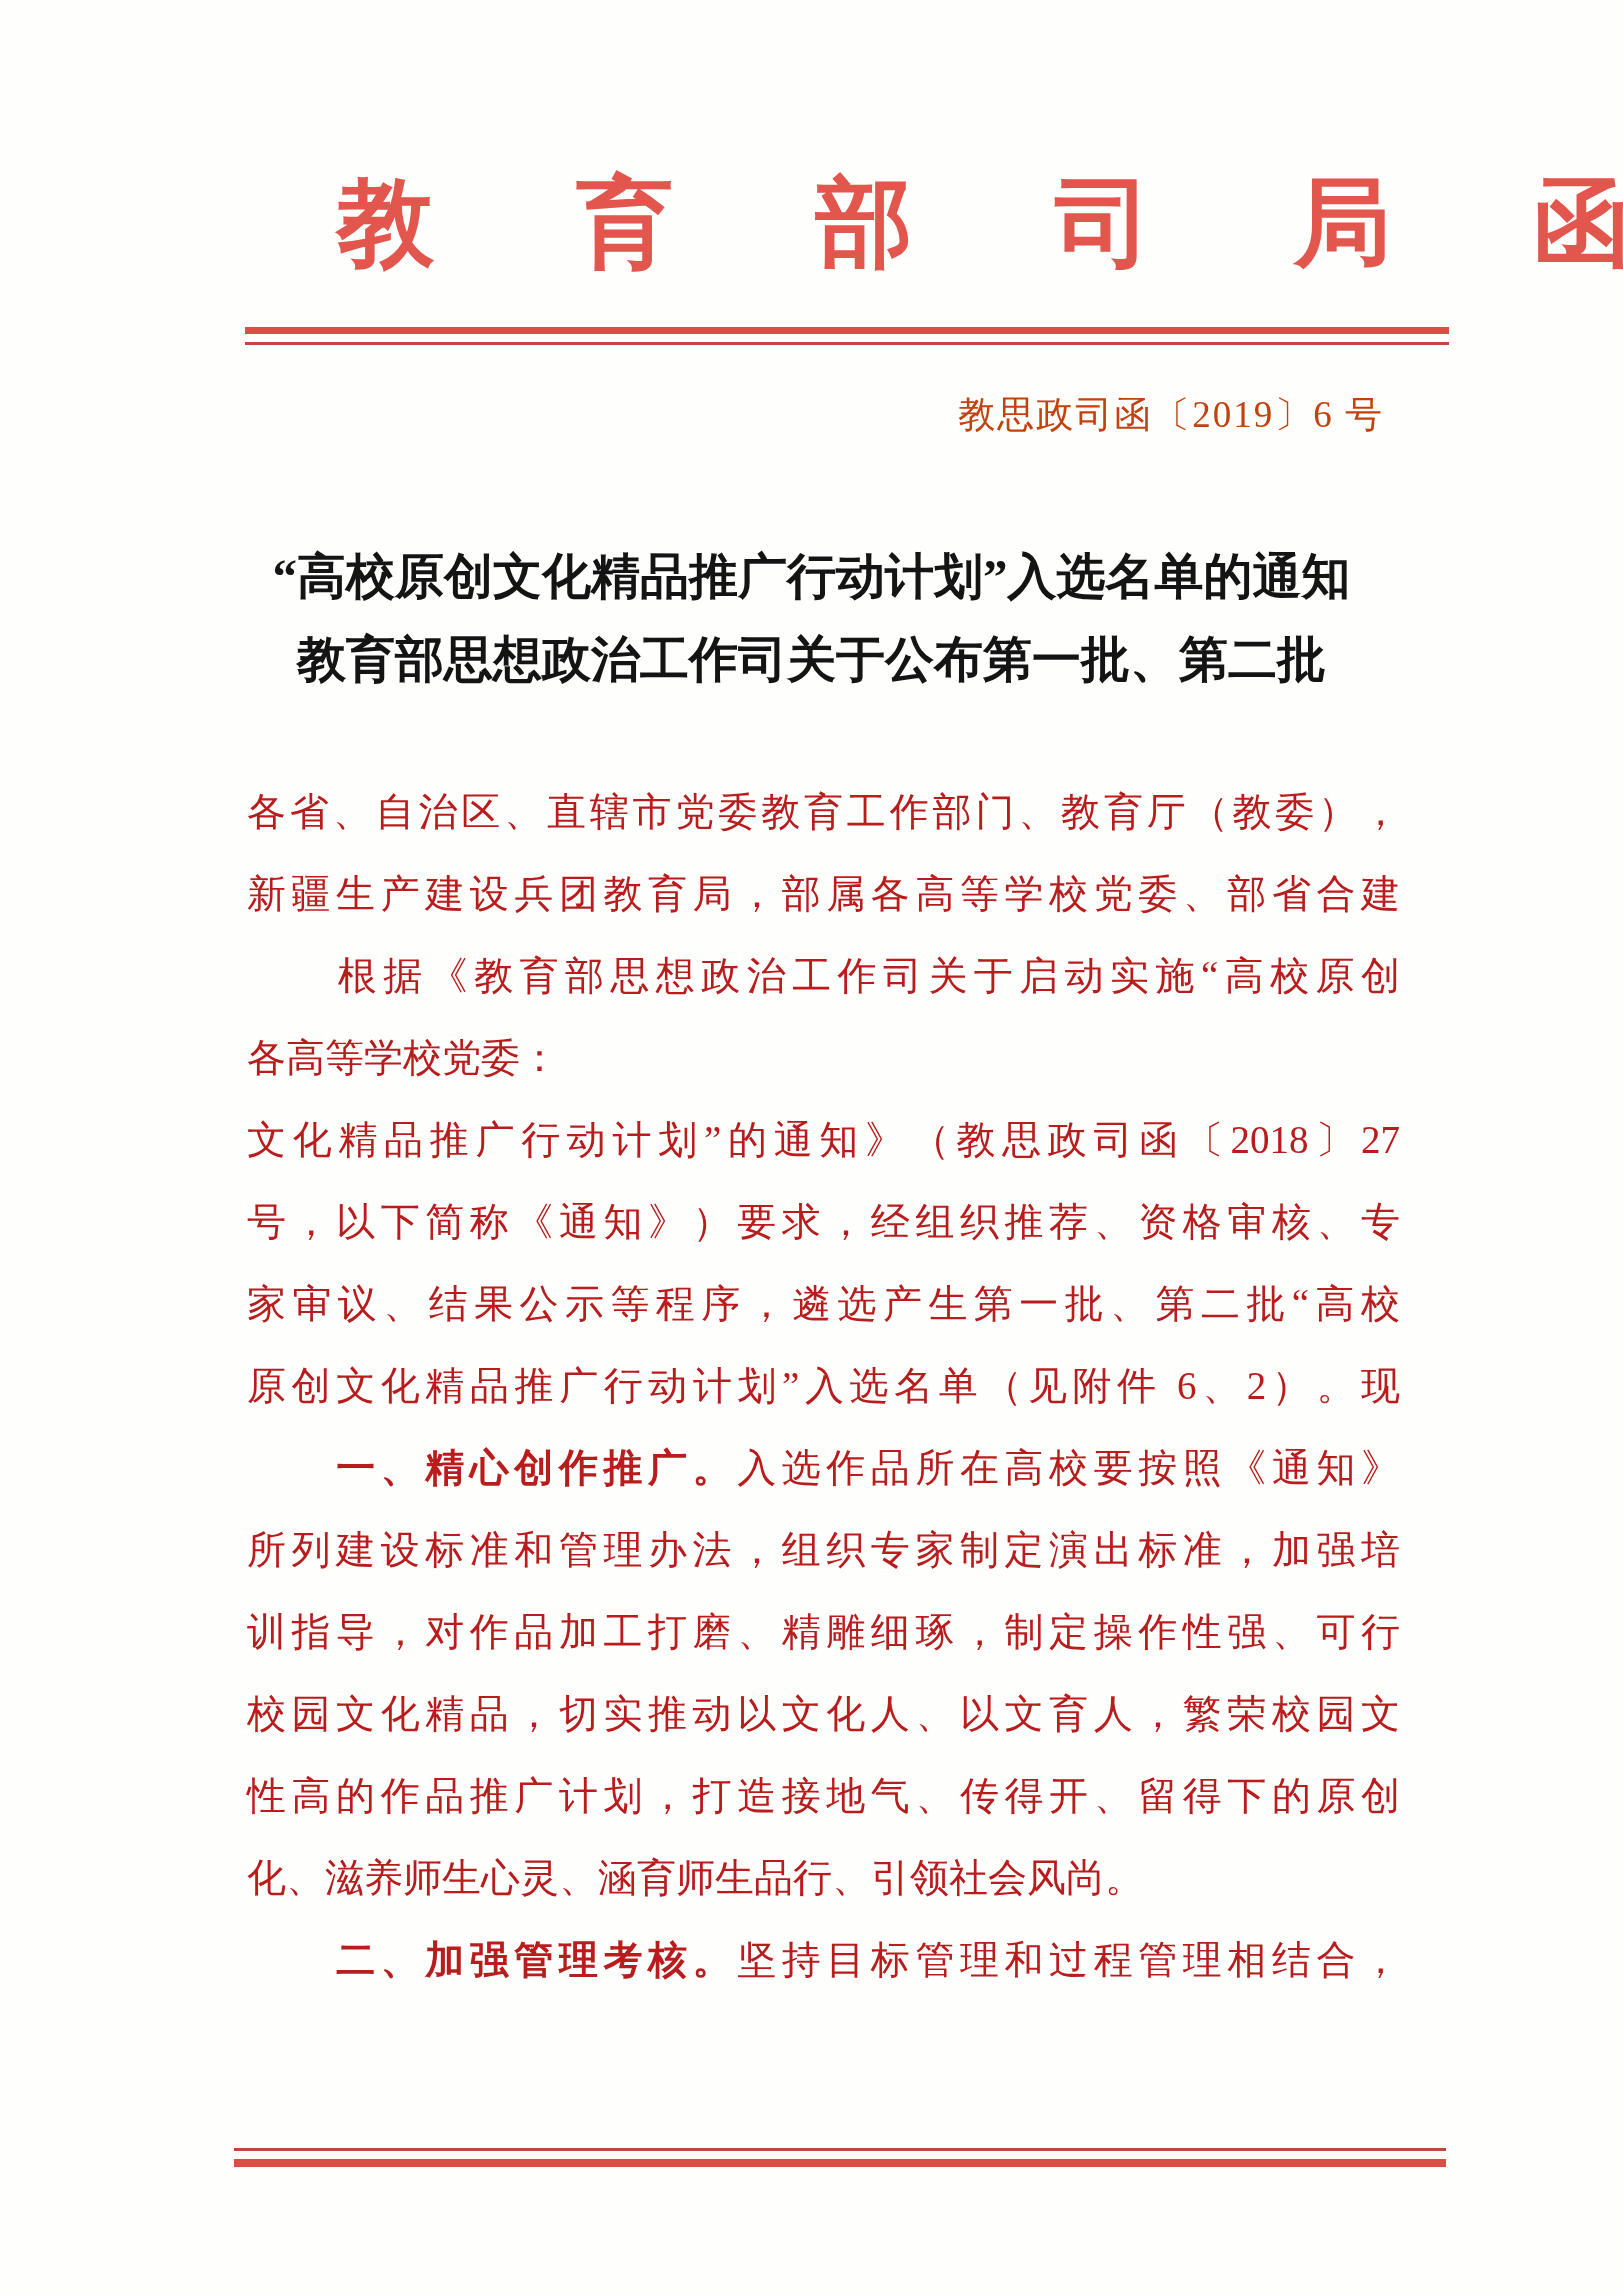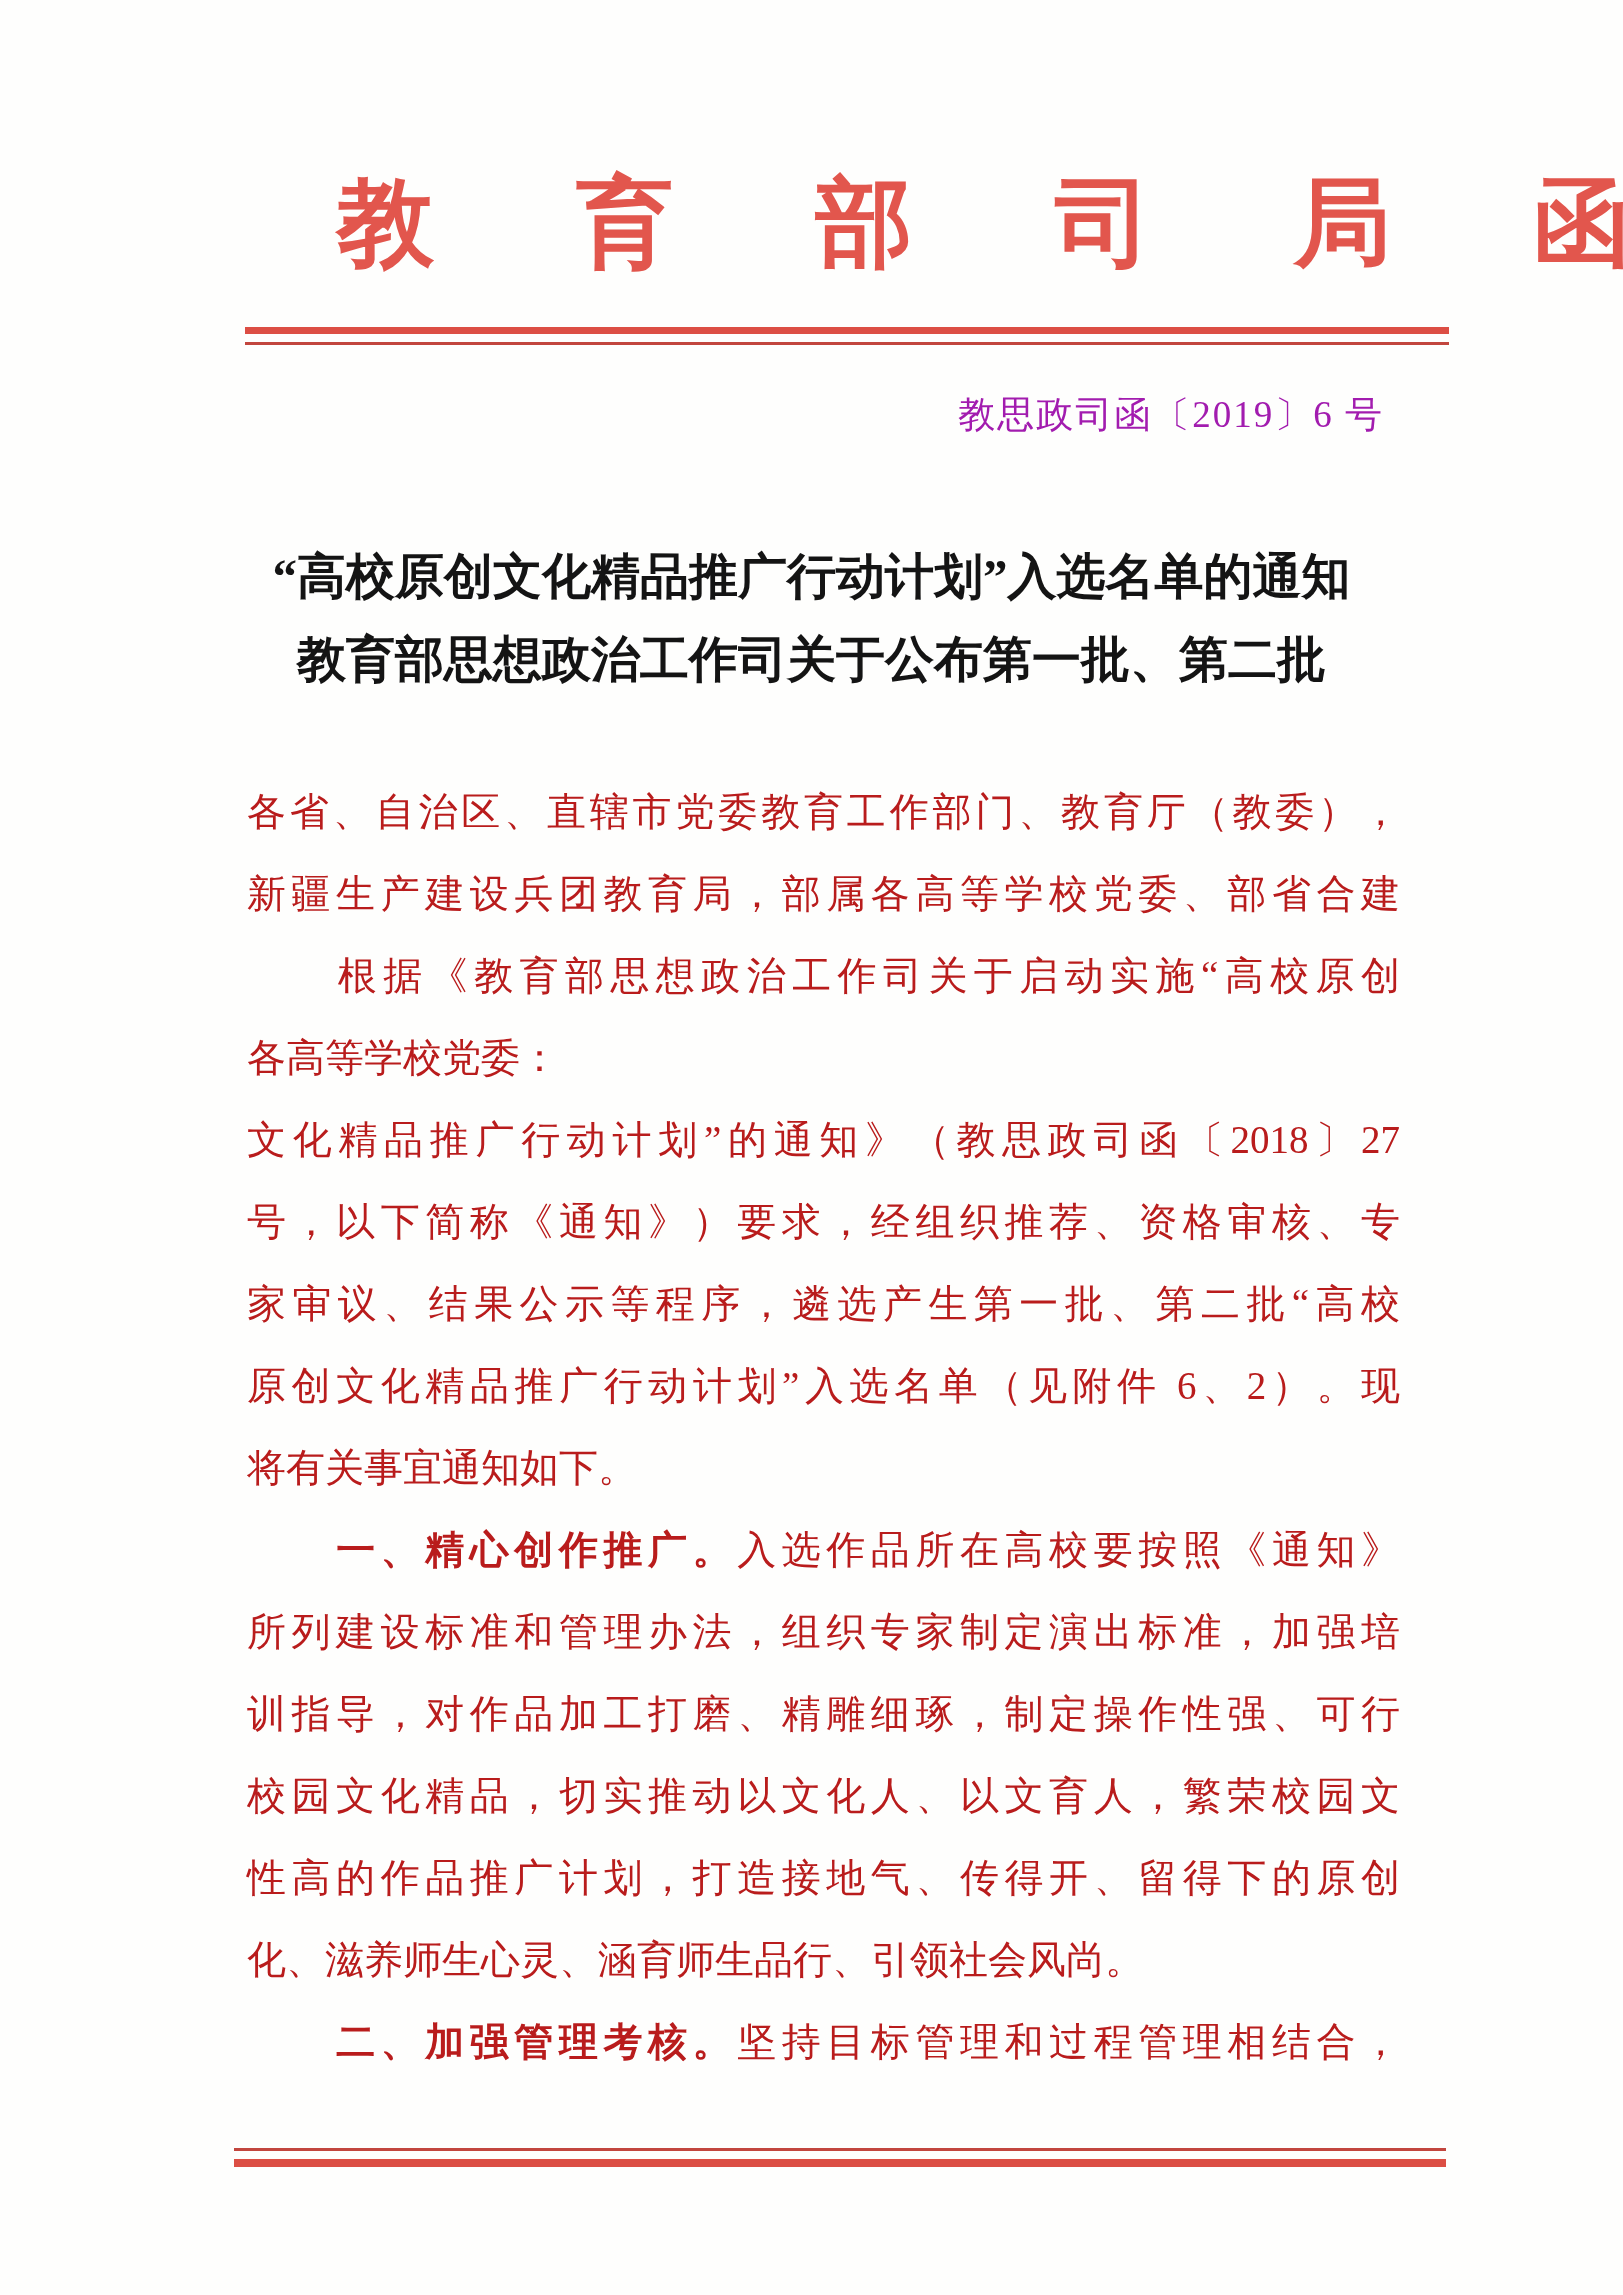--- a/index.html
+++ b/index.html
@@ -33,21 +33,21 @@
   .rule-bottom-thin  { left: 234px; top: 2148px; width: 1212px; height: 2.6px;  background: var(--red-rule-thin, #c2463e); }
   .rule-bottom-thick { left: 234px; top: 2159px; width: 1212px; height: 7.9px; background: var(--red-rule-thick, #dc4e44); }
   
   .doc-number {
     position: absolute;
     top: 393px; right: 239px;
     font-size: 37px;
     line-height: 43px;
     letter-spacing: 2px;
     white-space: nowrap;
-    color: #a21caf;
+    color: #c2410c;
   }
   
   .doc-title {
     position: absolute;
     left: 208px; top: 535px; width: 1207px;
     text-align: center;
     font-size: 49px;
     font-weight: bold;
     color: #141414;
     line-height: 83px;
@@ -93,21 +93,20 @@
 
   <div class="body-text">
       <div class="line justify"><span>各省、自治区、直辖市党委教育工作部门、教育厅（教委），</span></div>
       <div class="line justify"><span>新疆生产建设兵团教育局，部属各高等学校党委、部省合建</span></div>
       <div class="line justify"><span>　　根据《教育部思想政治工作司关于启动实施“高校原创</span></div>
       <div class="line"><span>各高等学校党委：</span></div>
       <div class="line justify"><span>文化精品推广行动计划”的通知》（教思政司函〔2018〕27</span></div>
       <div class="line justify"><span>号，以下简称《通知》）要求，经组织推荐、资格审核、专</span></div>
       <div class="line justify"><span>家审议、结果公示等程序，遴选产生第一批、第二批“高校</span></div>
       <div class="line justify"><span>原创文化精品推广行动计划”入选名单（见附件 6、2）。现</span></div>
-      <div class="line"><span>将有关事宜通知如下。</span></div>
       <div class="line justify"><span>　　</span><span class="bold-run">一、精心创作推广。</span><span>入选作品所在高校要按照《通知》</span></div>
       <div class="line justify"><span>所列建设标准和管理办法，组织专家制定演出标准，加强培</span></div>
       <div class="line justify"><span>训指导，对作品加工打磨、精雕细琢，制定操作性强、可行</span></div>
       <div class="line justify"><span>校园文化精品，切实推动以文化人、以文育人，繁荣校园文</span></div>
       <div class="line justify"><span>性高的作品推广计划，打造接地气、传得开、留得下的原创</span></div>
       <div class="line"><span>化、滋养师生心灵、涵育师生品行、引领社会风尚。</span></div>
       <div class="line justify"><span>　　</span><span class="bold-run">二、加强管理考核。</span><span>坚持目标管理和过程管理相结合，</span></div>
     </div>
 
   <div class="rule rule-bottom-thin"></div>

